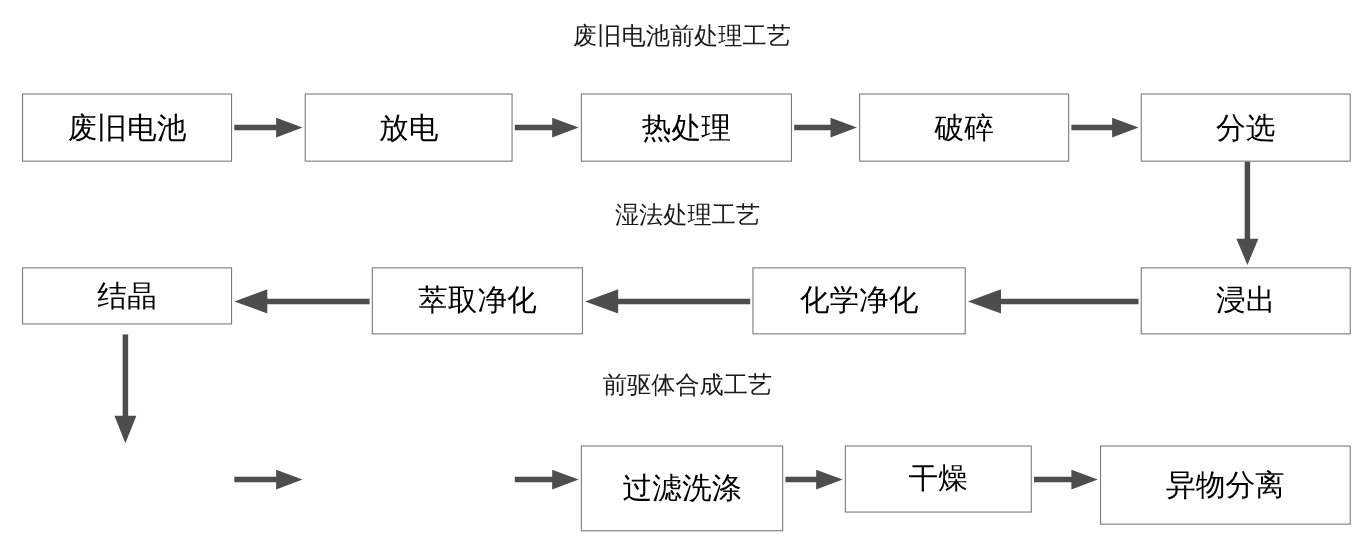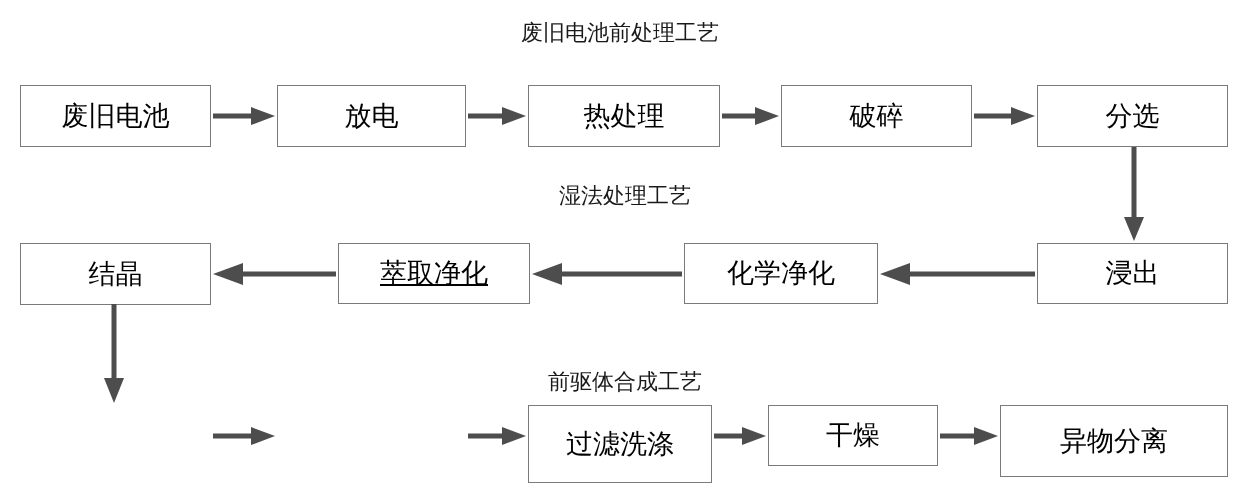--- a/index.html
+++ b/index.html
@@ -91,23 +91,23 @@
 
   <div class="conn" style="left:1120px; top:147px; width:28px; height:96px;">
     <svg width="28" height="96" viewBox="0 0 28 96">
       <line x1="14" y1="0" x2="14" y2="74" stroke="#4d4d4d" stroke-width="5"></line>
       <polygon points="4,70 24,70 14,94" fill="#4d4d4d"></polygon>
     </svg>
   </div>
 
   <div class="section-title" style="left:450px; top:181px; width:350px;">湿法处理工艺</div>
 
-  <div class="node" style="left:20px; top:243px; width:191px; height:62px;">结晶</div>
+  <div class="node" style="left:20px; top:243px; width:191px; height:52px;">结晶</div>
 
-  <div class="node" style="left:338px; top:243px; width:192px; height:61px;text-decoration:underline;">萃取净化</div>
+  <div class="node" style="left:338px; top:243px; width:192px; height:61px;">萃取净化</div>
 
   <div class="node" style="left:1037px; top:243px; width:191px; height:61px;">浸出</div>
 
   <div class="node" style="left:684px; top:243px; width:194px; height:61px;">化学净化</div>
 
   <div class="conn" style="left:211px; top:261px; width:127px; height:26px;">
     <svg width="127" height="26" viewBox="0 0 127 26">
       <line x1="125" y1="13" x2="28" y2="13" stroke="#4d4d4d" stroke-width="5"></line>
       <polygon points="32,2 32,24 2,13" fill="#4d4d4d"></polygon>
     </svg>
@@ -127,21 +127,21 @@
     </svg>
   </div>
 
   <div class="conn" style="left:100px; top:304px; width:28px; height:101px;">
     <svg width="28" height="101" viewBox="0 0 28 101">
       <line x1="14" y1="0" x2="14" y2="78" stroke="#4d4d4d" stroke-width="5"></line>
       <polygon points="4,74 24,74 14,99" fill="#4d4d4d"></polygon>
     </svg>
   </div>
 
-  <div class="section-title" style="left:450px; top:335px; width:350px;margin-top:32px;">前驱体合成工艺</div>
+  <div class="section-title" style="left:450px; top:335px; width:350px;">前驱体合成工艺</div>
 
 
 
   <div class="node" style="left:528px; top:405px; width:184px; height:78px;">过滤洗涤</div>
 
   <div class="node" style="left:768px; top:405px; width:170px; height:61px;">干燥</div>
 
   <div class="node" style="left:1000px; top:405px; width:228px; height:72px;">异物分离</div>
 
   <div class="conn" style="left:211px; top:424px; width:66px; height:24px;">

